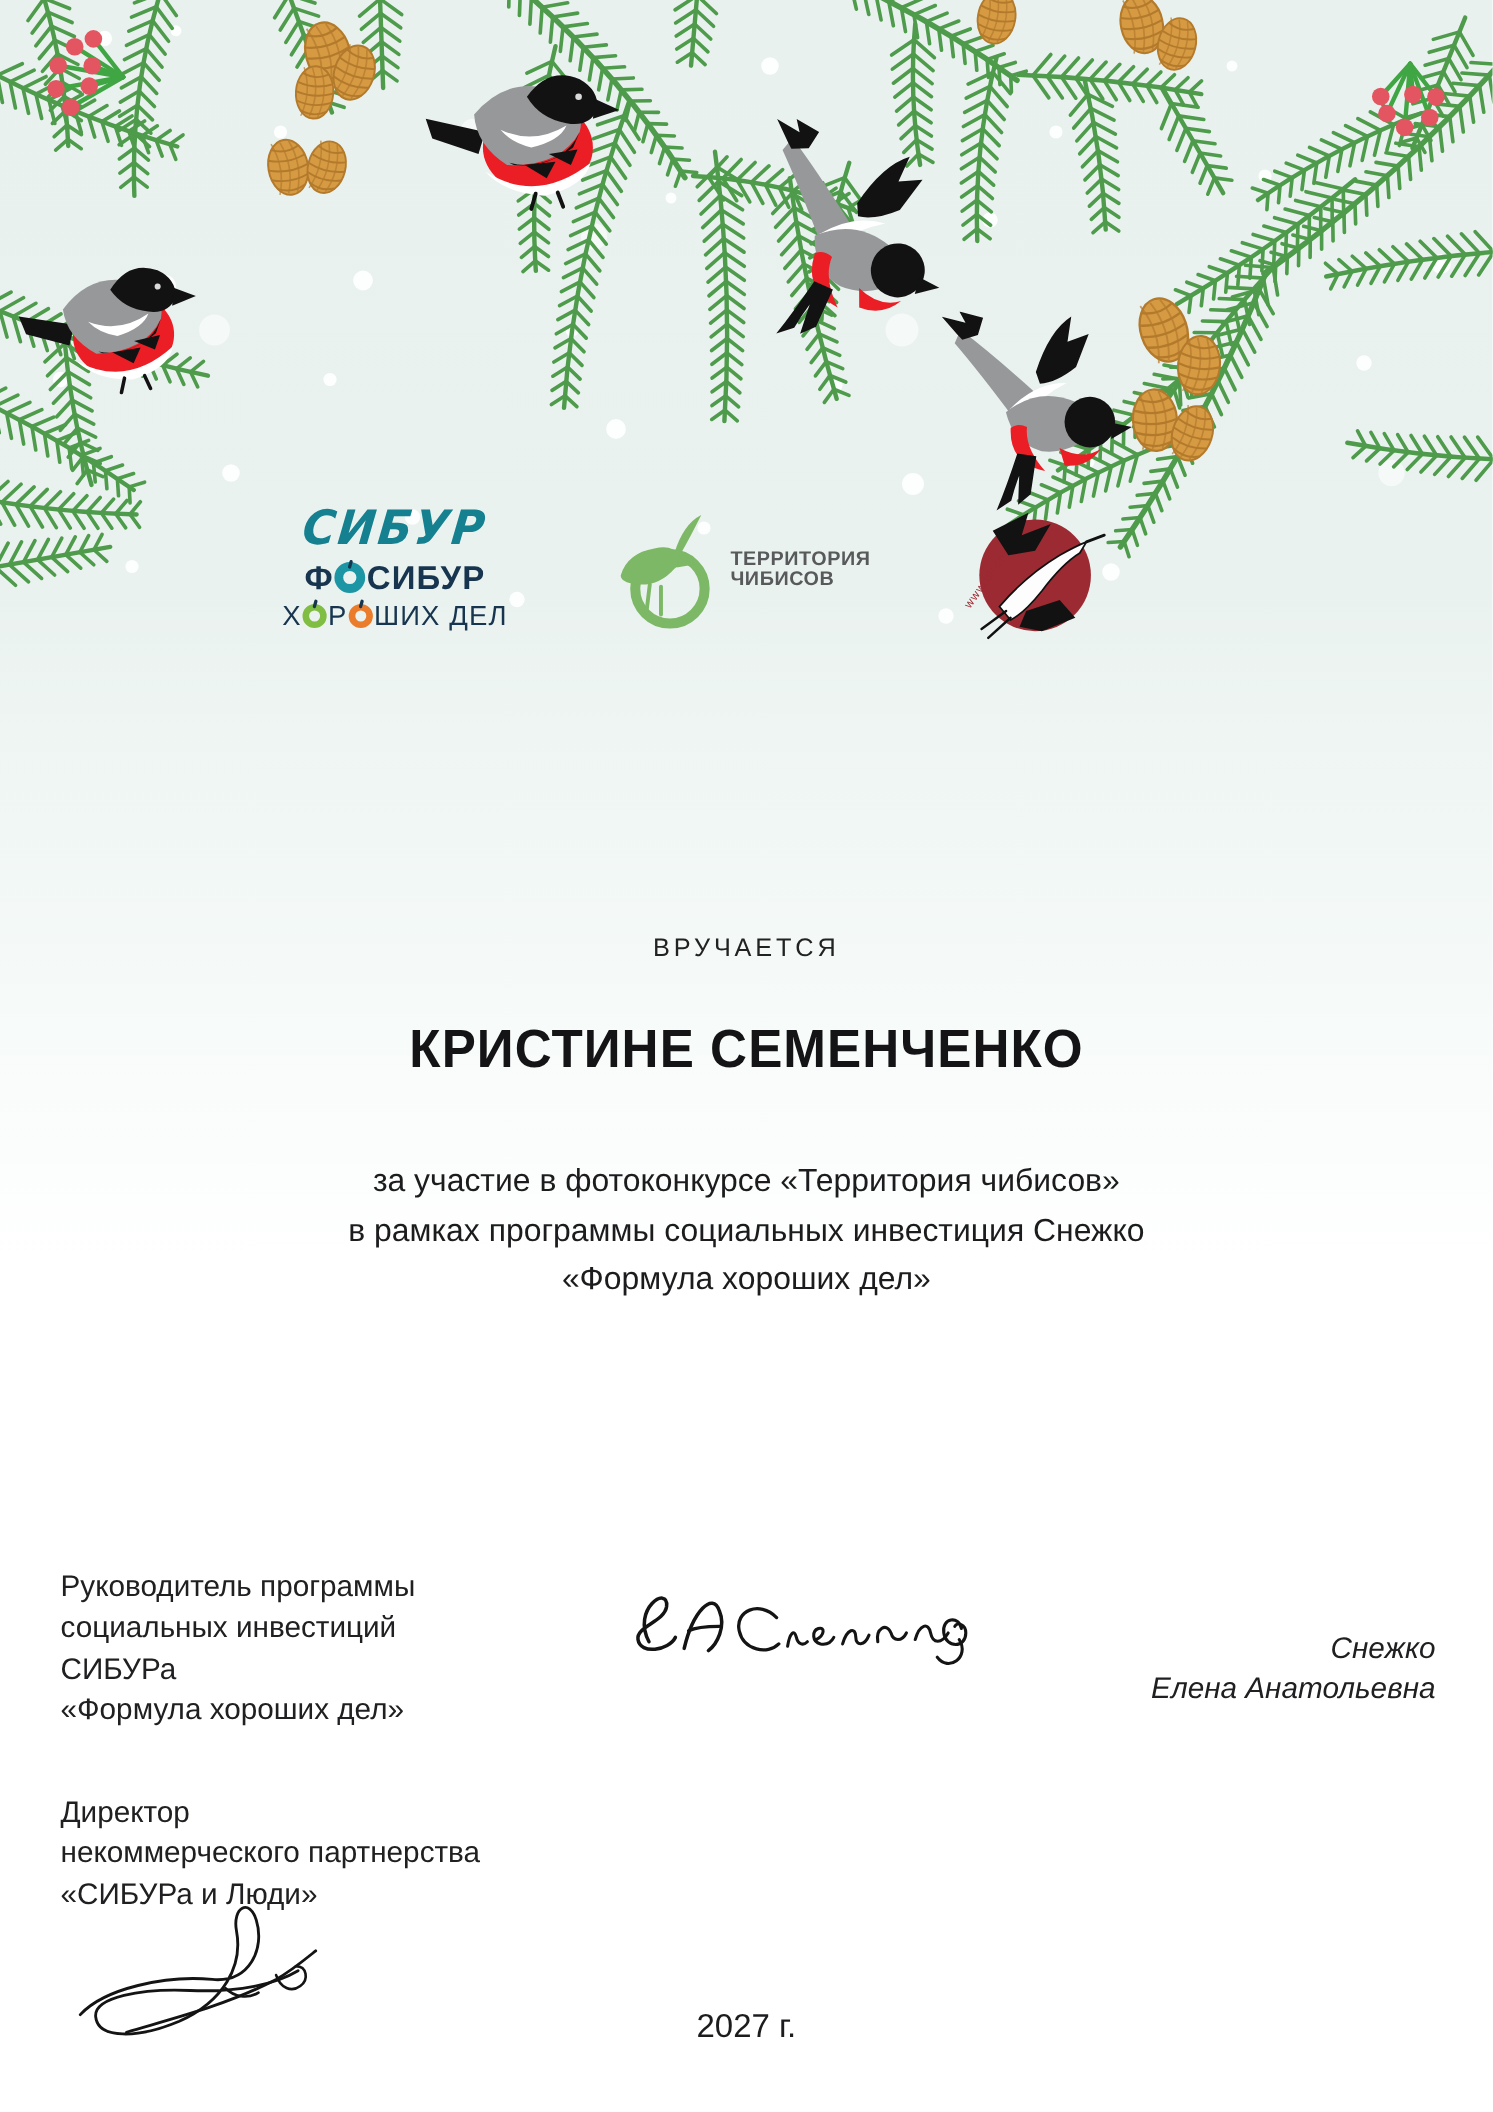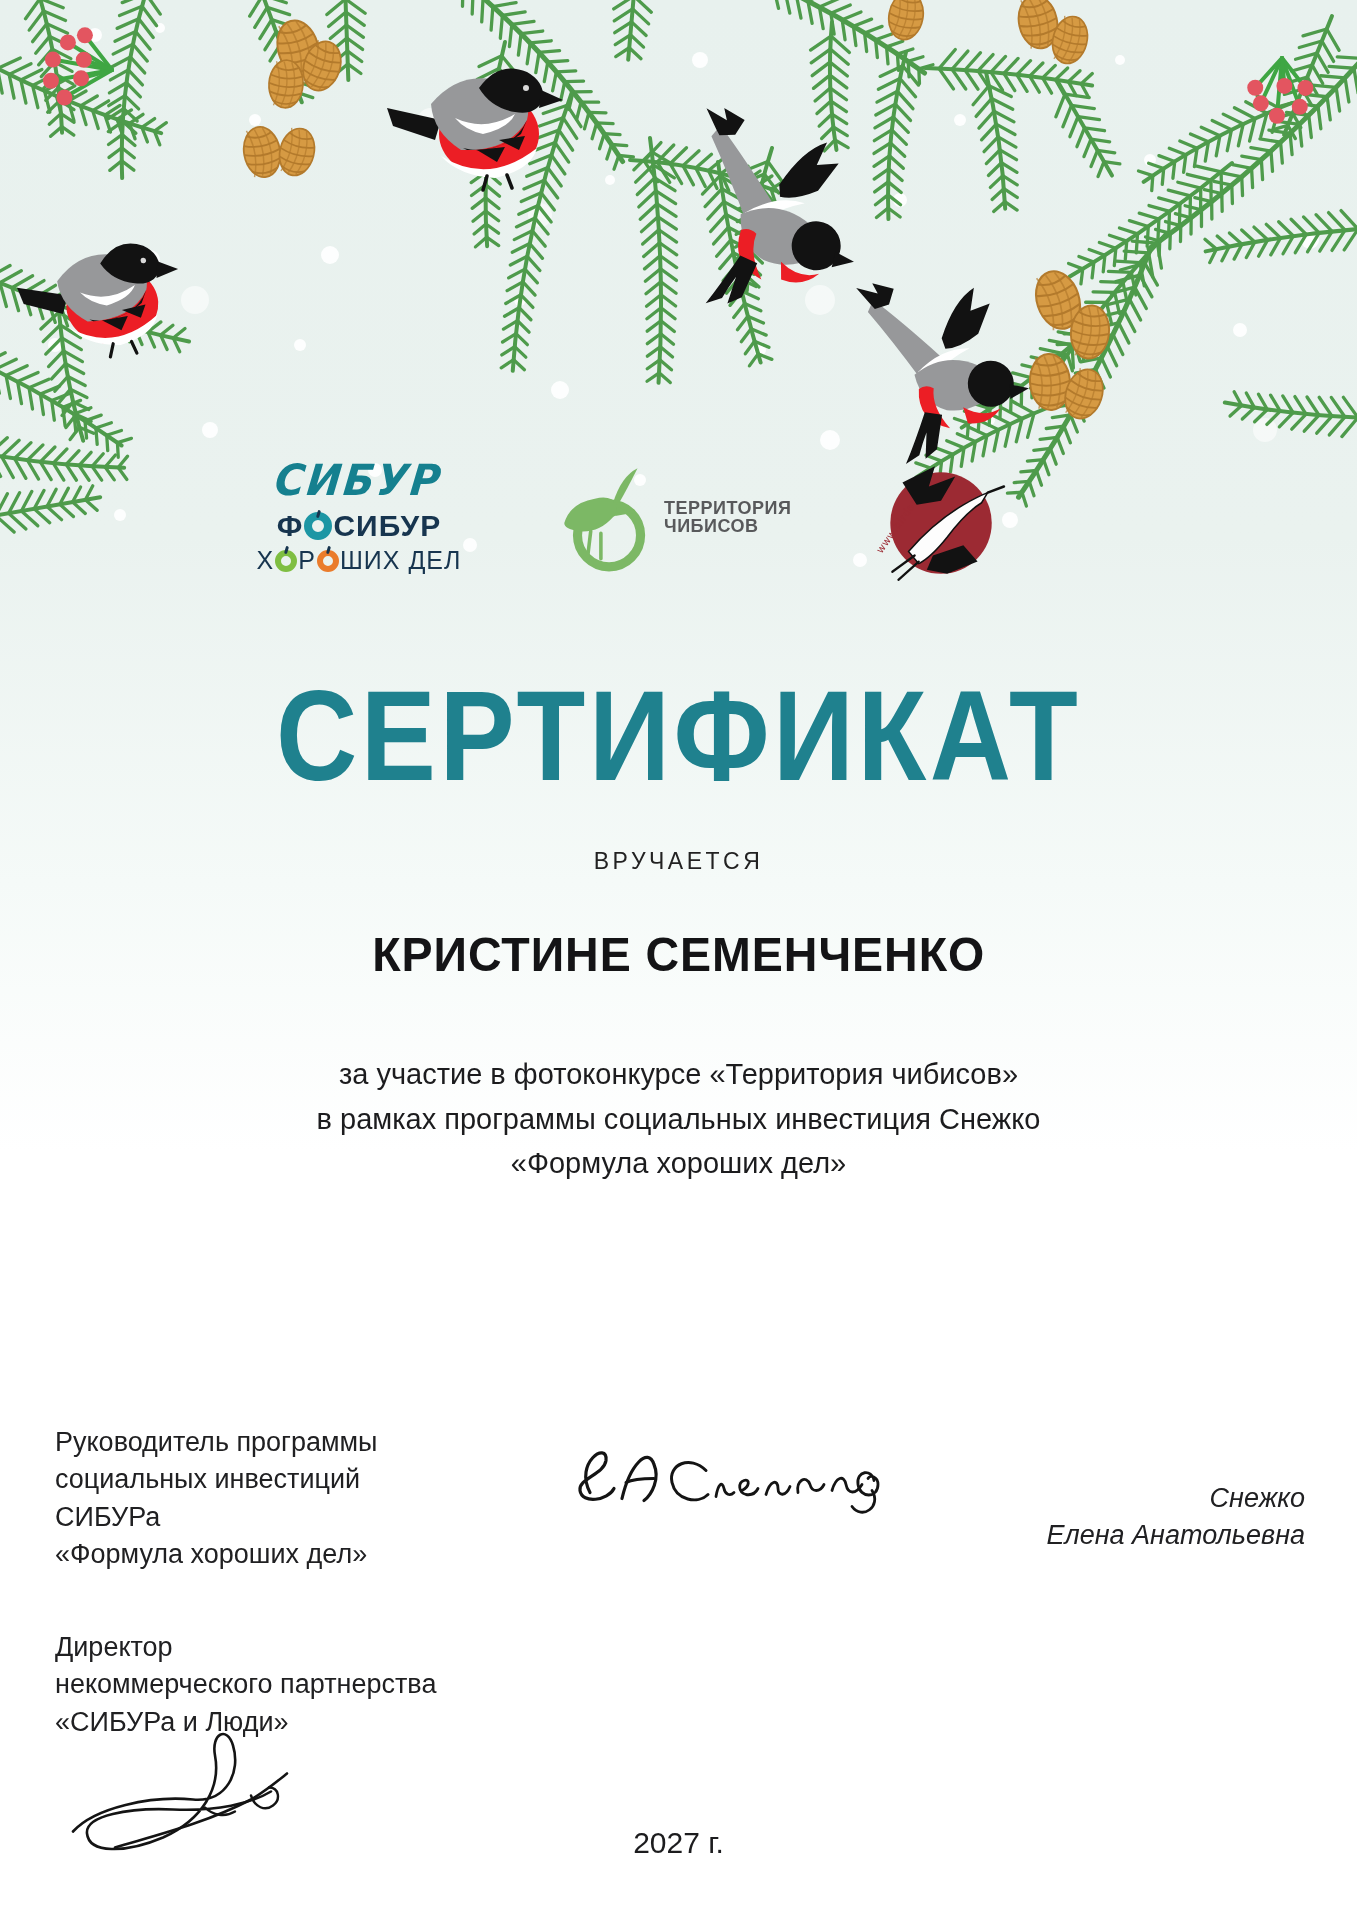--- a/index.html
+++ b/index.html
@@ -1212,21 +1212,20 @@
       <circle cx="68" cy="72" r="50" style="fill:var(--birder-red)"></circle>
       <text x="-4" y="76" transform="rotate(-55 28 76)" font-size="10.5" letter-spacing="1" style="fill:var(--birder-red);font-family:'Liberation Sans',sans-serif">www.birder.ru</text>
       <path d="M36,100 Q60,72 90,54 Q104,46 114,42 L108,52 Q92,62 74,86 Q58,106 46,112 Z" style="fill:#fdfdfd;stroke:#111;stroke-width:1.5"></path>
       <path d="M30,32 L62,16 L56,36 L82,26 L68,50 L44,54 Z" style="fill:#121212"></path>
       <path d="M60,104 L90,94 L104,110 L74,122 L54,118 Z" style="fill:#121212"></path>
       <path d="M114,42 L130,36" style="fill:none;stroke:#111;stroke-width:2.5;stroke-linecap:round"></path>
       <path d="M42,104 L20,120 M46,110 L26,128" style="fill:none;stroke:#111;stroke-width:2.2;stroke-linecap:round"></path>
     </svg>
   </div>
 
-  <div class="title"><span>СЕРТИФИКАТ</span></div>
   <div class="presented">ВРУЧАЕТСЯ</div>
   <div class="recipient"><span>КРИСТИНЕ СЕМЕНЧЕНКО</span></div>
   <div class="description">
     <div>за участие в фотоконкурсе «Территория чибисов»</div>
     <div>в рамках программы социальных инвестиция Снежко</div>
     <div>«Формула хороших дел»</div>
   </div>
 
   <div class="sign-area">
     <div class="sign-row">

